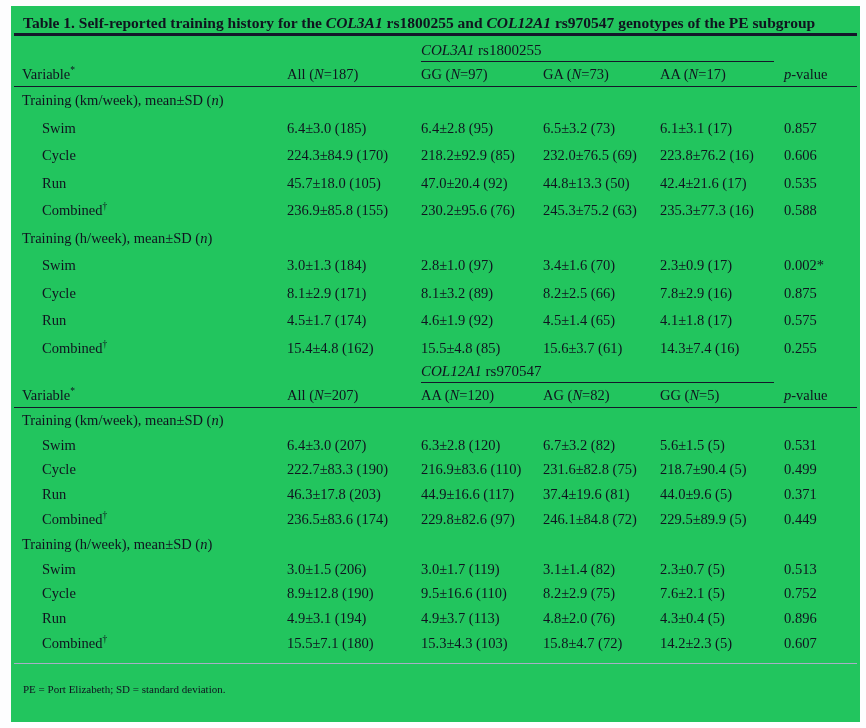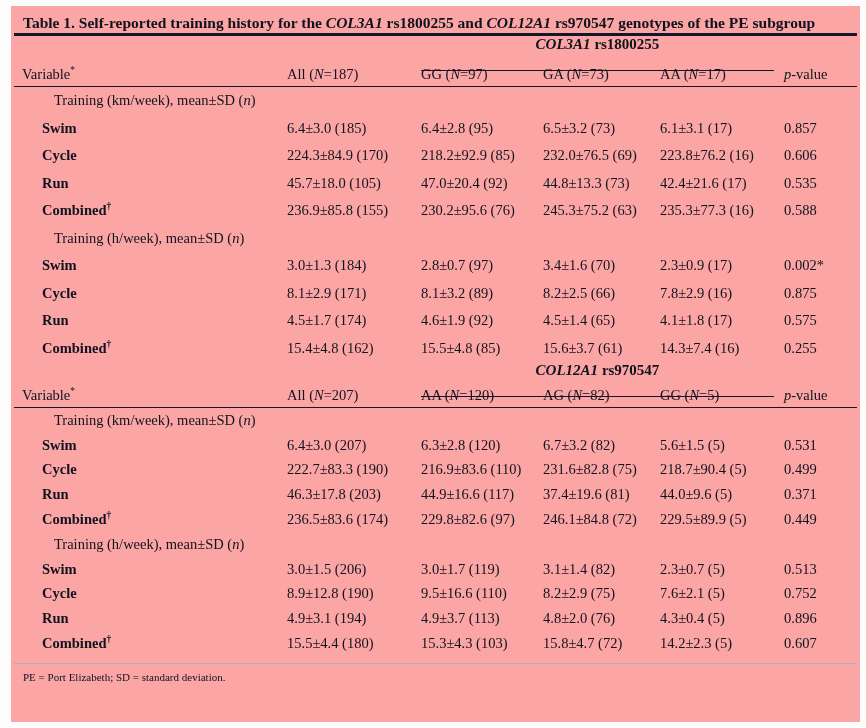--- a/index.html
+++ b/index.html
@@ -8,21 +8,21 @@
     background: #fdfdfe;
     font-family: "Liberation Serif", "DejaVu Serif", serif;
     color: #10131f;
     position: relative;
     overflow: hidden;
   }
   .panel {
     position: absolute;
     left: 11px; top: 6px;
     width: 849px; height: 716px;
-    background: #fca5a5;
+    background: #22c55e;
   }
   .inner { padding: 0 3px; }
   .title {
     padding: 8px 6px 0 9px;
     height: 27px;
     font-size: 15.5px;
     font-weight: bold;
     white-space: nowrap;
   }
   .double-rule {
@@ -34,44 +34,44 @@
     display: grid;
     grid-template-columns: 265px 134px 122px 117px 124px 1fr;
     padding-left: 8px;
     align-items: center;
   }
   .span-row { height: 26px; }
   .t2 .span-row { height: 21px; }
   .span-cell {
     grid-column: 3 / span 3;
     align-self: end;
-    text-align: center;
-    font-weight: bold;
+    text-align: left;
+    font-weight: normal;
     font-size: 15px;
     border-bottom: 1.5px solid #14172a;
-    padding-bottom: 17px;
+    padding-bottom: 2px;
     margin-right: 10px;
     white-space: nowrap;
   }
   .header-row {
     height: 25px;
     border-bottom: 1.5px solid #14172a;
     font-weight: normal;
     font-size: 14.5px;
   }
   .trow { height: 27.5px; font-size: 14.5px; white-space: nowrap; }
   .t2 .trow { height: 24.8px; }
-  .sec-cell { grid-column: 1 / -1; margin-left: 32px; }
-  .indent { padding-left: 20px; font-weight: bold; }
+  .sec-cell { grid-column: 1 / -1; }
+  .indent { padding-left: 20px; }
   .cell { white-space: nowrap; overflow: visible; }
   sup.mark { font-size: 9.5px; vertical-align: super; line-height: 0; }
   i { font-style: italic; }
   .foot-rule { border-top: 1px solid #a8aec6; margin-top: 7px; }
   .footnotes { padding: 7px 0 0 9px; font-size: 11px; }
-  .fn-line { height: 18.5px; }
+  .fn-line { height: 18.5px; margin-top: 12px; }
 </style>
 </head>
 <body>
 
 <div class="panel">
   <div class="inner">
 
     <div class="title"><span>Table 1. Self-reported training history for the </span><i>COL3A1</i><span> rs1800255 and </span><i>COL12A1</i><span> rs970547 genotypes of the PE subgroup</span></div>
     <div class="double-rule"></div>
 
@@ -104,40 +104,40 @@
         <div class="cell">224.3±84.9 (170)</div>
         <div class="cell">218.2±92.9 (85)</div>
         <div class="cell">232.0±76.5 (69)</div>
         <div class="cell">223.8±76.2 (16)</div>
         <div class="cell">0.606</div>
       </div>
       <div class="grid trow">
         <div class="cell indent"><span>Run</span><sup class="mark"></sup></div>
         <div class="cell">45.7±18.0 (105)</div>
         <div class="cell">47.0±20.4 (92)</div>
-        <div class="cell">44.8±13.3 (73)</div>
+        <div class="cell">44.8±13.3 (50)</div>
         <div class="cell">42.4±21.6 (17)</div>
         <div class="cell">0.535</div>
       </div>
       <div class="grid trow">
         <div class="cell indent"><span>Combined</span><sup class="mark">†</sup></div>
         <div class="cell">236.9±85.8 (155)</div>
         <div class="cell">230.2±95.6 (76)</div>
         <div class="cell">245.3±75.2 (63)</div>
         <div class="cell">235.3±77.3 (16)</div>
         <div class="cell">0.588</div>
       </div>
 
       <div class="grid trow">
         <div class="cell sec-cell"><span>Training (h/week), mean±SD (</span><i>n</i><span>)</span></div>
       </div>
       <div class="grid trow">
         <div class="cell indent"><span>Swim</span><sup class="mark"></sup></div>
         <div class="cell">3.0±1.3 (184)</div>
-        <div class="cell">2.8±0.7 (97)</div>
+        <div class="cell">2.8±1.0 (97)</div>
         <div class="cell">3.4±1.6 (70)</div>
         <div class="cell">2.3±0.9 (17)</div>
         <div class="cell">0.002*</div>
       </div>
       <div class="grid trow">
         <div class="cell indent"><span>Cycle</span><sup class="mark"></sup></div>
         <div class="cell">8.1±2.9 (171)</div>
         <div class="cell">8.1±3.2 (89)</div>
         <div class="cell">8.2±2.5 (66)</div>
         <div class="cell">7.8±2.9 (16)</div>
@@ -232,21 +232,21 @@
       <div class="grid trow">
         <div class="cell indent"><span>Run</span><sup class="mark"></sup></div>
         <div class="cell">4.9±3.1 (194)</div>
         <div class="cell">4.9±3.7 (113)</div>
         <div class="cell">4.8±2.0 (76)</div>
         <div class="cell">4.3±0.4 (5)</div>
         <div class="cell">0.896</div>
       </div>
       <div class="grid trow">
         <div class="cell indent"><span>Combined</span><sup class="mark">†</sup></div>
-        <div class="cell">15.5±4.4 (180)</div>
+        <div class="cell">15.5±7.1 (180)</div>
         <div class="cell">15.3±4.3 (103)</div>
         <div class="cell">15.8±4.7 (72)</div>
         <div class="cell">14.2±2.3 (5)</div>
         <div class="cell">0.607</div>
       </div>
     </div>
 
     <div class="foot-rule"></div>
     <div class="footnotes">
       <div class="fn-line">PE = Port Elizabeth; SD = standard deviation.</div>

